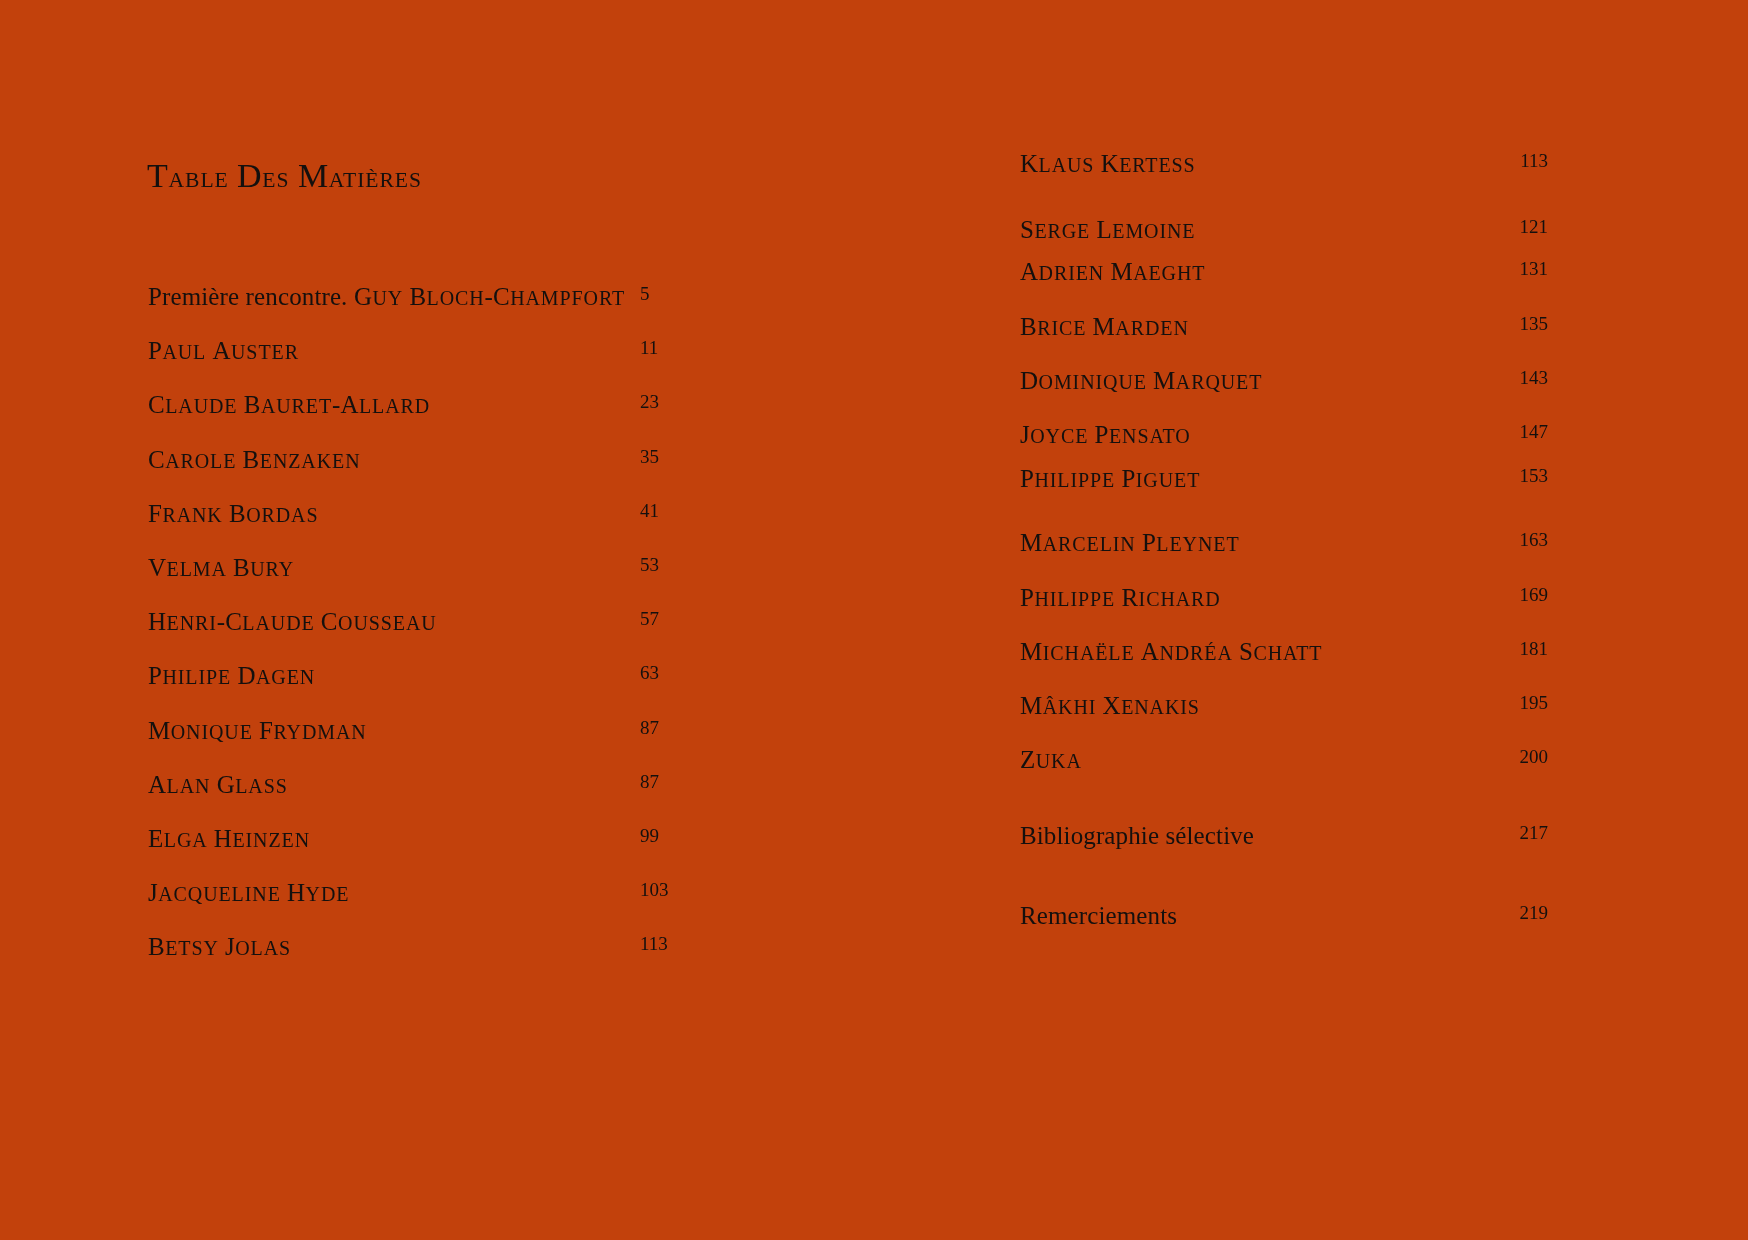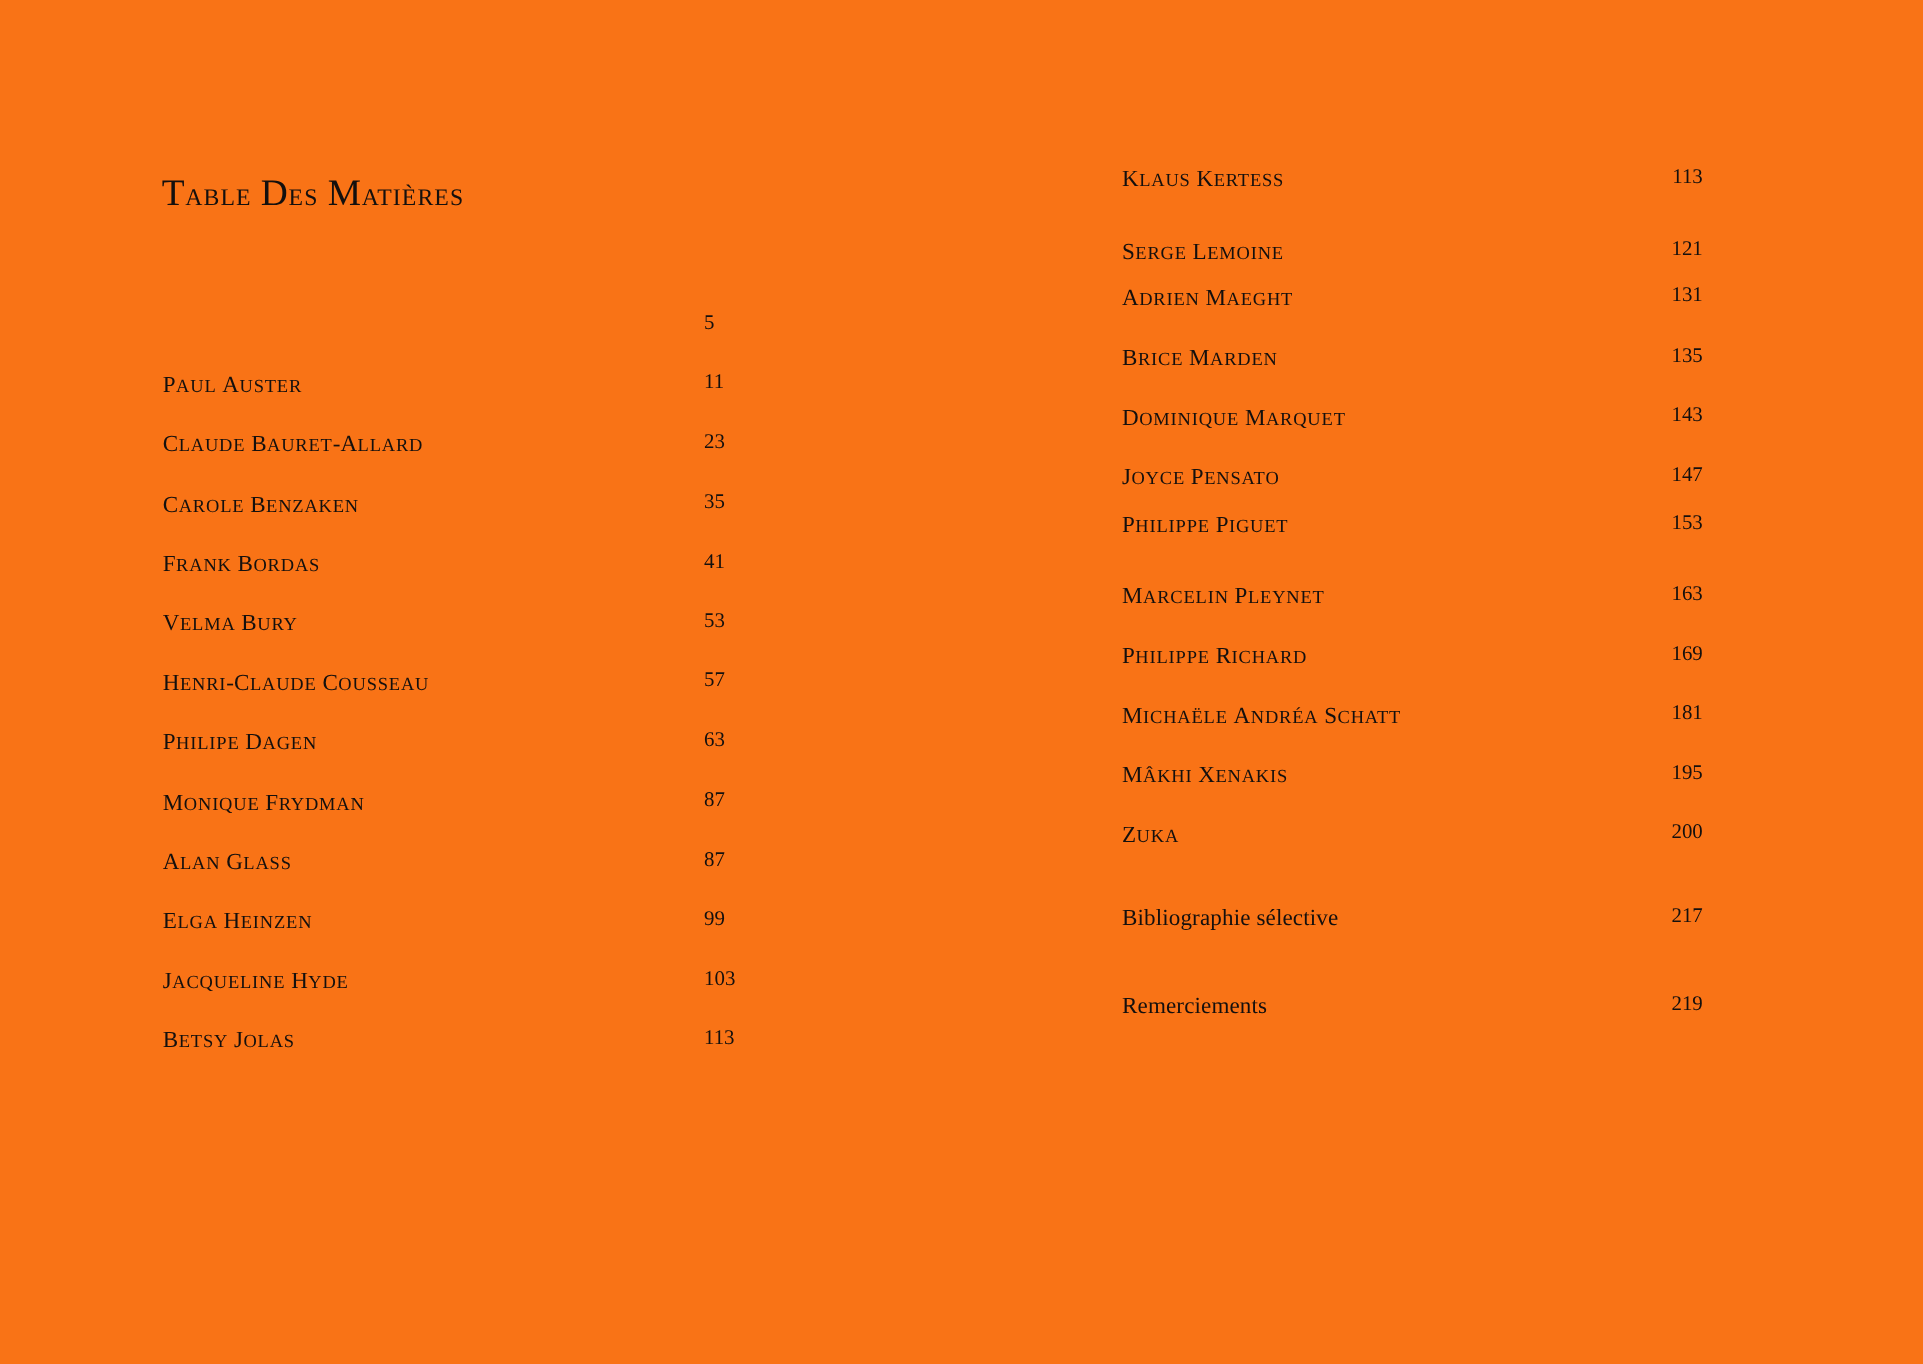--- a/index.html
+++ b/index.html
@@ -11,21 +11,21 @@
     width: 1748px;
     height: 1240px;
     font-family: "Liberation Serif", serif;
     color: #1a1a1a;
     position: relative;
     overflow: hidden;
   }
   .page {
     position: absolute;
     inset: 0;
-    background: #f97316;
+    background: #c2410c;
   }
   .col {
     position: absolute;
     top: 0;
     width: 620px;
   }
   .col-left  { left: 148px; }
   .col-right { left: 1020px; }
 
   .toc-title {
@@ -42,21 +42,21 @@
 
   .entry {
     position: absolute;
     left: 0;
     width: 620px;
     height: 26px;
     display: flex;
     align-items: baseline;
   }
   .entry .label {
-    font-size: 21px;
+    font-size: 25px;
     color: #14100e;
     white-space: nowrap;
     flex: 0 0 auto;
   }
   .entry .page-no {
     position: absolute;
     left: 492px;
     font-size: 19px;
     color: #14100e;
   }
@@ -82,20 +82,21 @@
 </style>
 </head>
 <body>
 
 <div class="page">
 
   <div class="toc-title" id="toc-title"><span class="sc-first cap">T</span><span class="sc">able</span> <span class="sc-first cap">d</span><span class="sc">es</span> <span class="sc-first cap">m</span><span class="sc">atières</span></div>
 
   <div class="col col-left" id="left-col">
       <div class="entry" style="top: 283px;">
+        <span class="label"><span class="plain">Première rencontre. </span><span class="sc-first">G</span><span class="sc">uy</span> <span class="sc-first">B</span><span class="sc">loch</span>-<span class="sc-first">C</span><span class="sc">hampfort</span></span>
         <span class="page-no">5</span>
       </div>
       <div class="entry" style="top: 337.2px; text-align: right;">
         <span class="label"><span class="sc-first">P</span><span class="sc">aul</span> <span class="sc-first">A</span><span class="sc">uster</span></span>
         <span class="page-no">11</span>
       </div>
       <div class="entry" style="top: 391.4px;">
         <span class="label"><span class="sc-first">C</span><span class="sc">laude</span> <span class="sc-first">B</span><span class="sc">auret</span>-<span class="sc-first">A</span><span class="sc">llard</span></span>
         <span class="page-no">23</span>
       </div>

